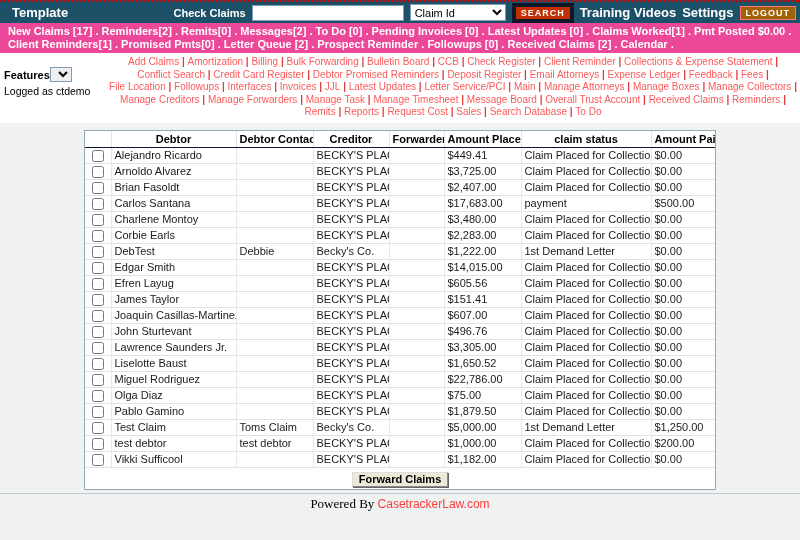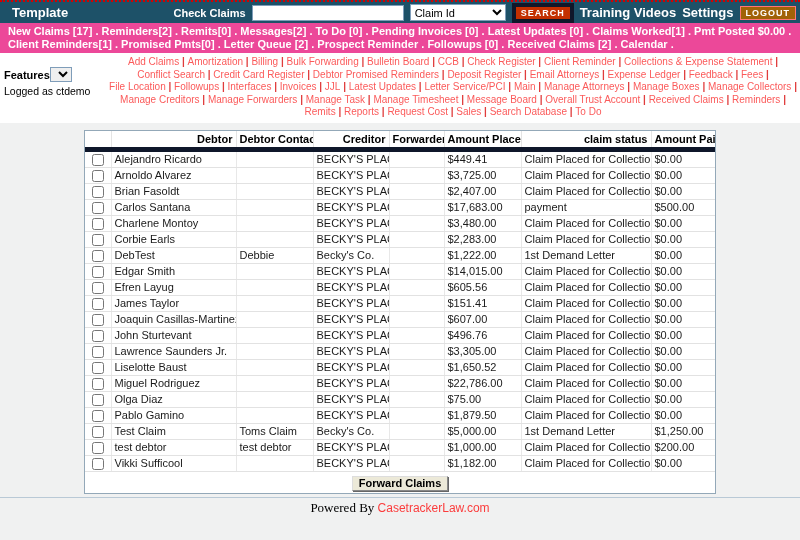--- a/index.html
+++ b/index.html
@@ -122,25 +122,25 @@
     border: 1px solid #7f9db9;
     font-size: 10px;
   }
   table.claims-table {
     width: 100%;
     border-collapse: collapse;
     table-layout: fixed;
     font-size: 11px;
   }
   .claims-table th {
-    text-align: right;
+    text-align: center;
     font-size: 11px; font-weight: bold;
     padding: 2px 3px;
     border-right: 1px solid #e4e4e4;
-    border-bottom: 5px solid #0f172a;
+    border-bottom: 1px solid #0f172a;
     height: 16px;
     overflow: hidden; white-space: nowrap;
   }
   .claims-table td {
     padding: 0 3px;
     height: 16px; line-height: 15px;
     border-right: 1px solid #e8e8e8;
     border-bottom: 1px solid #e2e2e2;
     overflow: hidden; white-space: nowrap;
     color: #1a1a1a;

